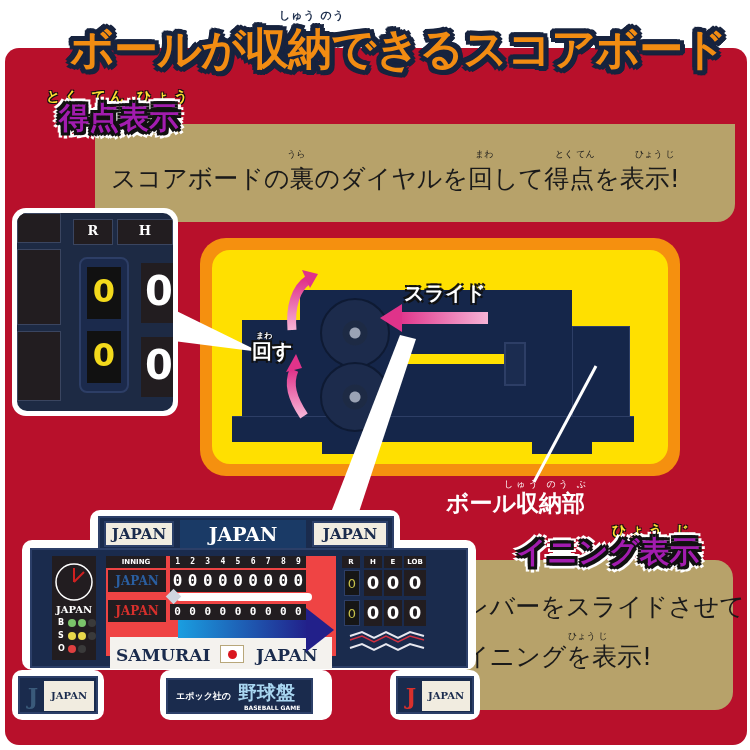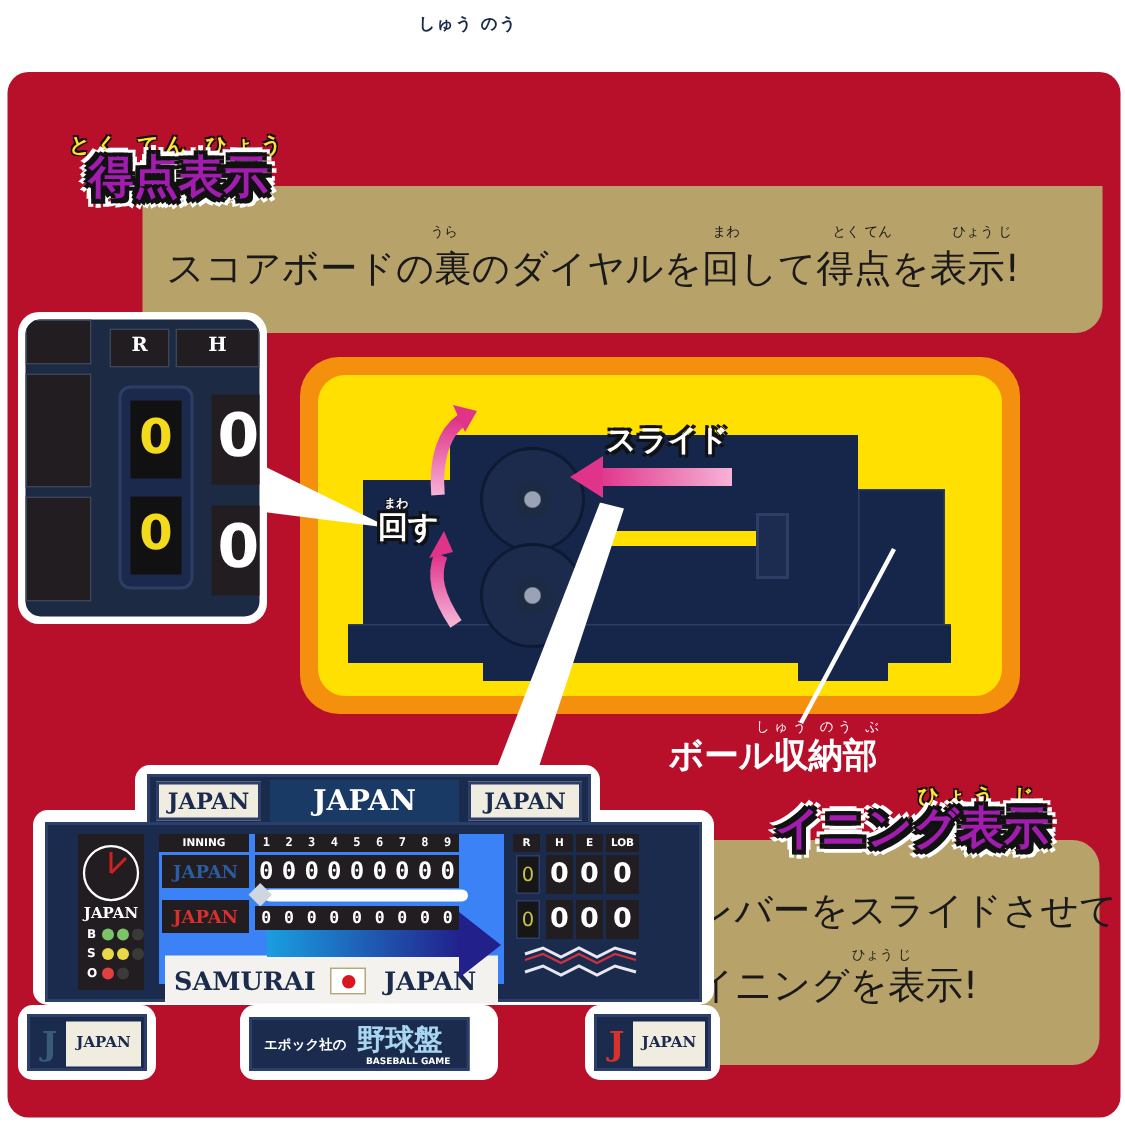--- a/index.html
+++ b/index.html
@@ -150,20 +150,21 @@
     position: absolute; z-index: 6; background: #1a2b4d; border: 2px solid #2c3f68;
   }
 </style>
 </head>
 <body>
 
 <div class="red-panel"></div>
 
 <div class="main-title">
   <div class="ruby">しゅう のう</div>
+  <div class="text">ボールが収納できるスコアボード</div>
 </div>
 
 <div class="sec-label" style="left:44px; top:88px; width:150px; height:52px;">
   <div class="ruby">とく てん ひょう じ</div>
   <div class="text">得点表示</div>
 </div>
 
 <div class="tan-box" style="left:95px; top:124px; width:640px; height:98px; border-radius:0 0 18px 0;">
   <div class="ruby" style="left:192px; top:24px;">うら</div>
   <div class="ruby" style="left:380px; top:24px;">まわ</div>
@@ -297,21 +298,21 @@
   <div class="led" style="left:16px; top:63px; background:#7bc46a;"></div>
   <div class="led" style="left:26px; top:63px; background:#7bc46a;"></div>
   <div class="led" style="left:36px; top:63px; background:#3a3a3a;"></div>
   <div class="led" style="left:16px; top:76px; background:#e8d84a;"></div>
   <div class="led" style="left:26px; top:76px; background:#e8d84a;"></div>
   <div class="led" style="left:36px; top:76px; background:#3a3a3a;"></div>
   <div class="led" style="left:16px; top:89px; background:#e04040;"></div>
   <div class="led" style="left:26px; top:89px; background:#3a3a3a;"></div>
 </div>
 
-<div class="board-dark" style="left:106px; top:556px; width:230px; height:100px; background:#3b82f6;">
+<div class="board-dark" style="left:106px; top:556px; width:230px; height:100px; background:#ef4444;">
   <div style="position:absolute; left:0; top:0; width:60px; height:12px; background:#221d20; color:#fff; font-size:7px; font-weight:bold; text-align:center; line-height:12px;">INNING</div>
   <div style="position:absolute; left:2px; top:14px; width:58px; height:22px; background:#221d20; color:#2a5ea0; font-size:12px; font-weight:bold; text-align:center; line-height:22px; font-family:'DejaVu Serif', serif;">JAPAN</div>
   <div style="position:absolute; left:2px; top:44px; width:58px; height:22px; background:#221d20; color:#d8302c; font-size:12px; font-weight:bold; text-align:center; line-height:22px; font-family:'DejaVu Serif', serif;">JAPAN</div>
 
   <div style="position:absolute; left:64px; top:0; width:136px; height:12px; background:#221d20; display:flex;">
     <span class="inn-cell" style="position:static; flex:1; font-size:8px; line-height:12px;">1</span>
     <span class="inn-cell" style="position:static; flex:1; font-size:8px; line-height:12px;">2</span>
     <span class="inn-cell" style="position:static; flex:1; font-size:8px; line-height:12px;">3</span>
     <span class="inn-cell" style="position:static; flex:1; font-size:8px; line-height:12px;">4</span>
     <span class="inn-cell" style="position:static; flex:1; font-size:8px; line-height:12px;">5</span>

